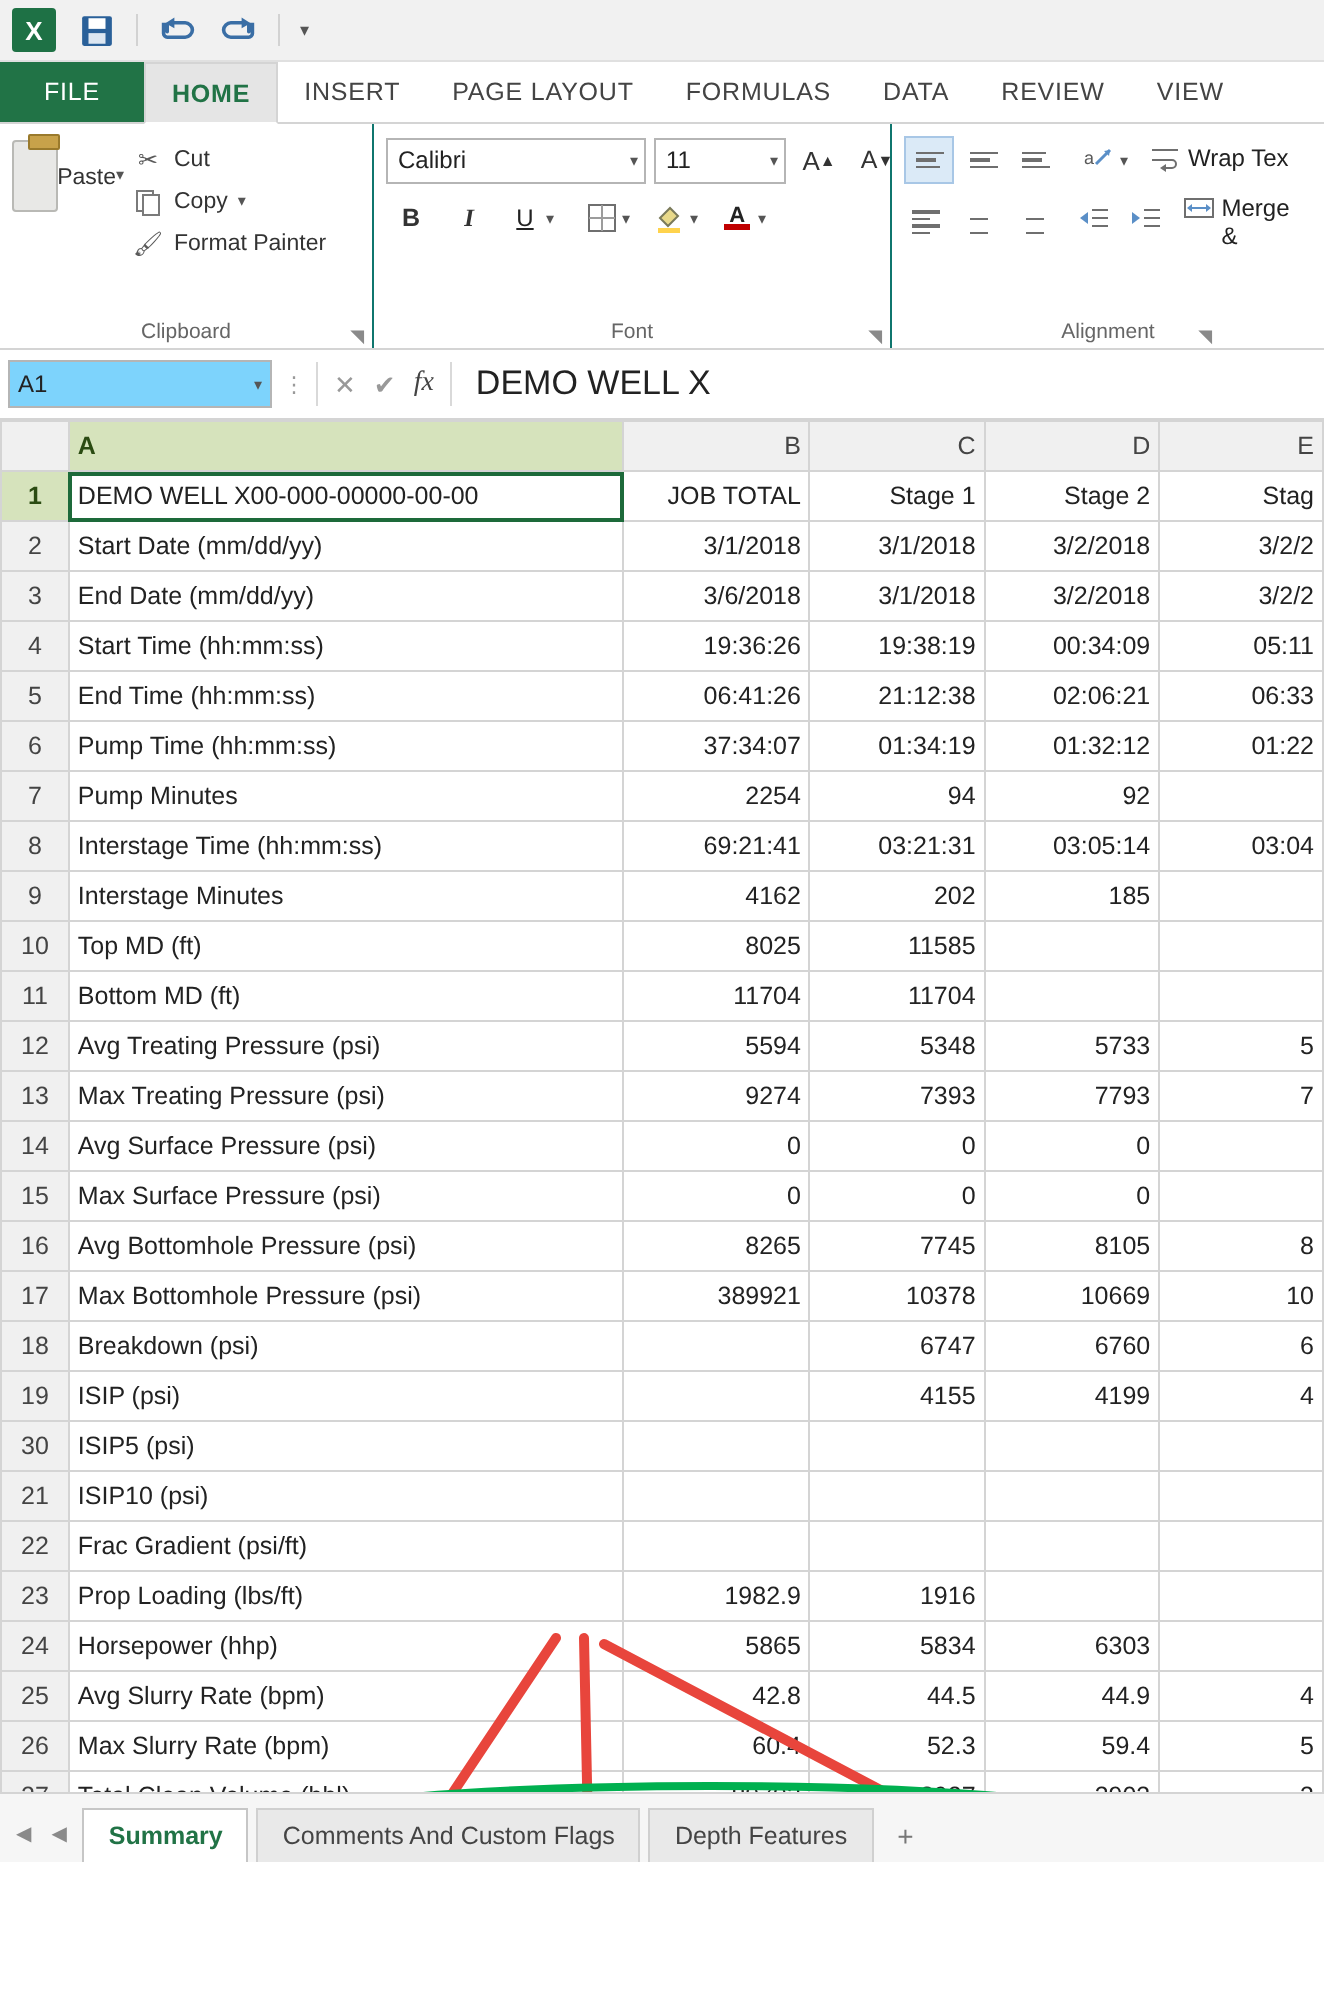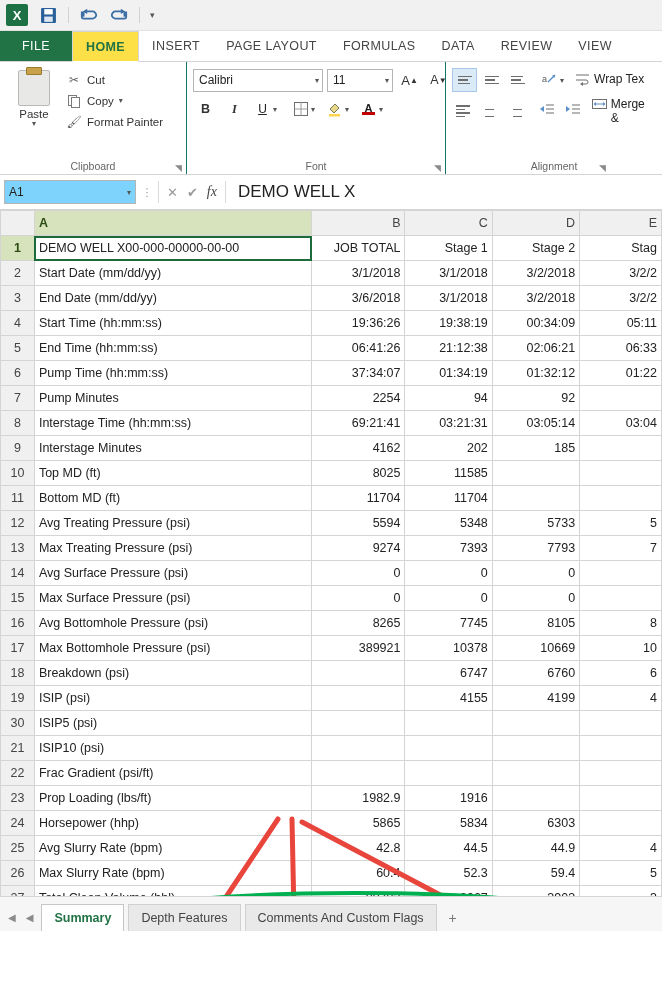--- a/index.html
+++ b/index.html
@@ -27,39 +27,39 @@
   .tabs{
     height:30px;background:#fff;display:flex;align-items:stretch;
     border-bottom:1px solid #d4d4d4;
   }
   .tab{
     display:flex;align-items:center;padding:0 13px;font-size:12.5px;
     color:#444;letter-spacing:.4px;text-transform:uppercase;
   }
   .tab.file{background:#217346;color:#fff;font-weight:normal;padding:0 22px;}
   .tab.active{
-    background:#fde047;color:#217346;border:1px solid #d4d4d4;border-bottom:1px solid #fff;
+    background:#e5e5e5;color:#217346;border:1px solid #d4d4d4;border-bottom:1px solid #fff;
     position:relative;top:0;margin-bottom:-1px;font-weight:bold;
   }
 
   
   .ribbon{
     height:112px;background:#fff;border-bottom:1px solid #d4d4d4;
     display:flex;position:relative;
   }
   .group{position:relative;display:flex;flex-direction:column;justify-content:space-between;padding:4px 6px 0 6px;}
   .group + .group{border-left:1px solid #0f766e;}
   .group-label{
     text-align:center;font-size:10.5px;color:#666;height:16px;line-height:16px;
   }
   .group-body{display:flex;flex:1;align-items:flex-start;padding-top:2px;}
   .dialog-launcher{position:absolute;right:4px;bottom:1px;font-size:9px;color:#8a8a8a;}
 
   
-  .clip-paste{display:flex;flex-direction:column;align-items:center;width:56px;padding-top:2px;}
+  .clip-paste{display:flex;align-items:center;width:56px;padding-top:2px;}
   .paste-icon{
     width:30px;height:34px;background:#e8e8e6;border:1px solid #b9b9b5;border-radius:2px;position:relative;
   }
   .paste-icon:before{
     content:"";position:absolute;left:7px;top:-4px;width:14px;height:6px;background:#c8a24a;border:1px solid #9a7a2c;border-radius:1px;
   }
   .paste-label{font-size:11.5px;color:#333;margin-top:2px;}
   .caret{font-size:8px;color:#555;line-height:8px;}
   .clip-cmds{display:flex;flex-direction:column;gap:5px;padding-left:4px;padding-top:4px;}
   .cmd{display:flex;align-items:center;gap:5px;font-size:11.5px;color:#333;}
@@ -654,17 +654,17 @@
     </g>
     <ellipse cx="355" cy="716" rx="270" ry="33" fill="none" stroke="#00b050" stroke-width="4"></ellipse>
   </svg>
 
   <div class="sheetbar">
     <div class="nav-arrows">
       <span>◀</span>
       <span>◀</span>
     </div>
     <div class="stab active">Summary</div>
+    <div class="stab">Comments And Custom Flags</div>
     <div class="stab">Depth Features</div>
-    <div class="stab">Comments And Custom Flags</div>
     <div class="stab add">+</div>
   </div>
 </div>
 
 </body></html>

